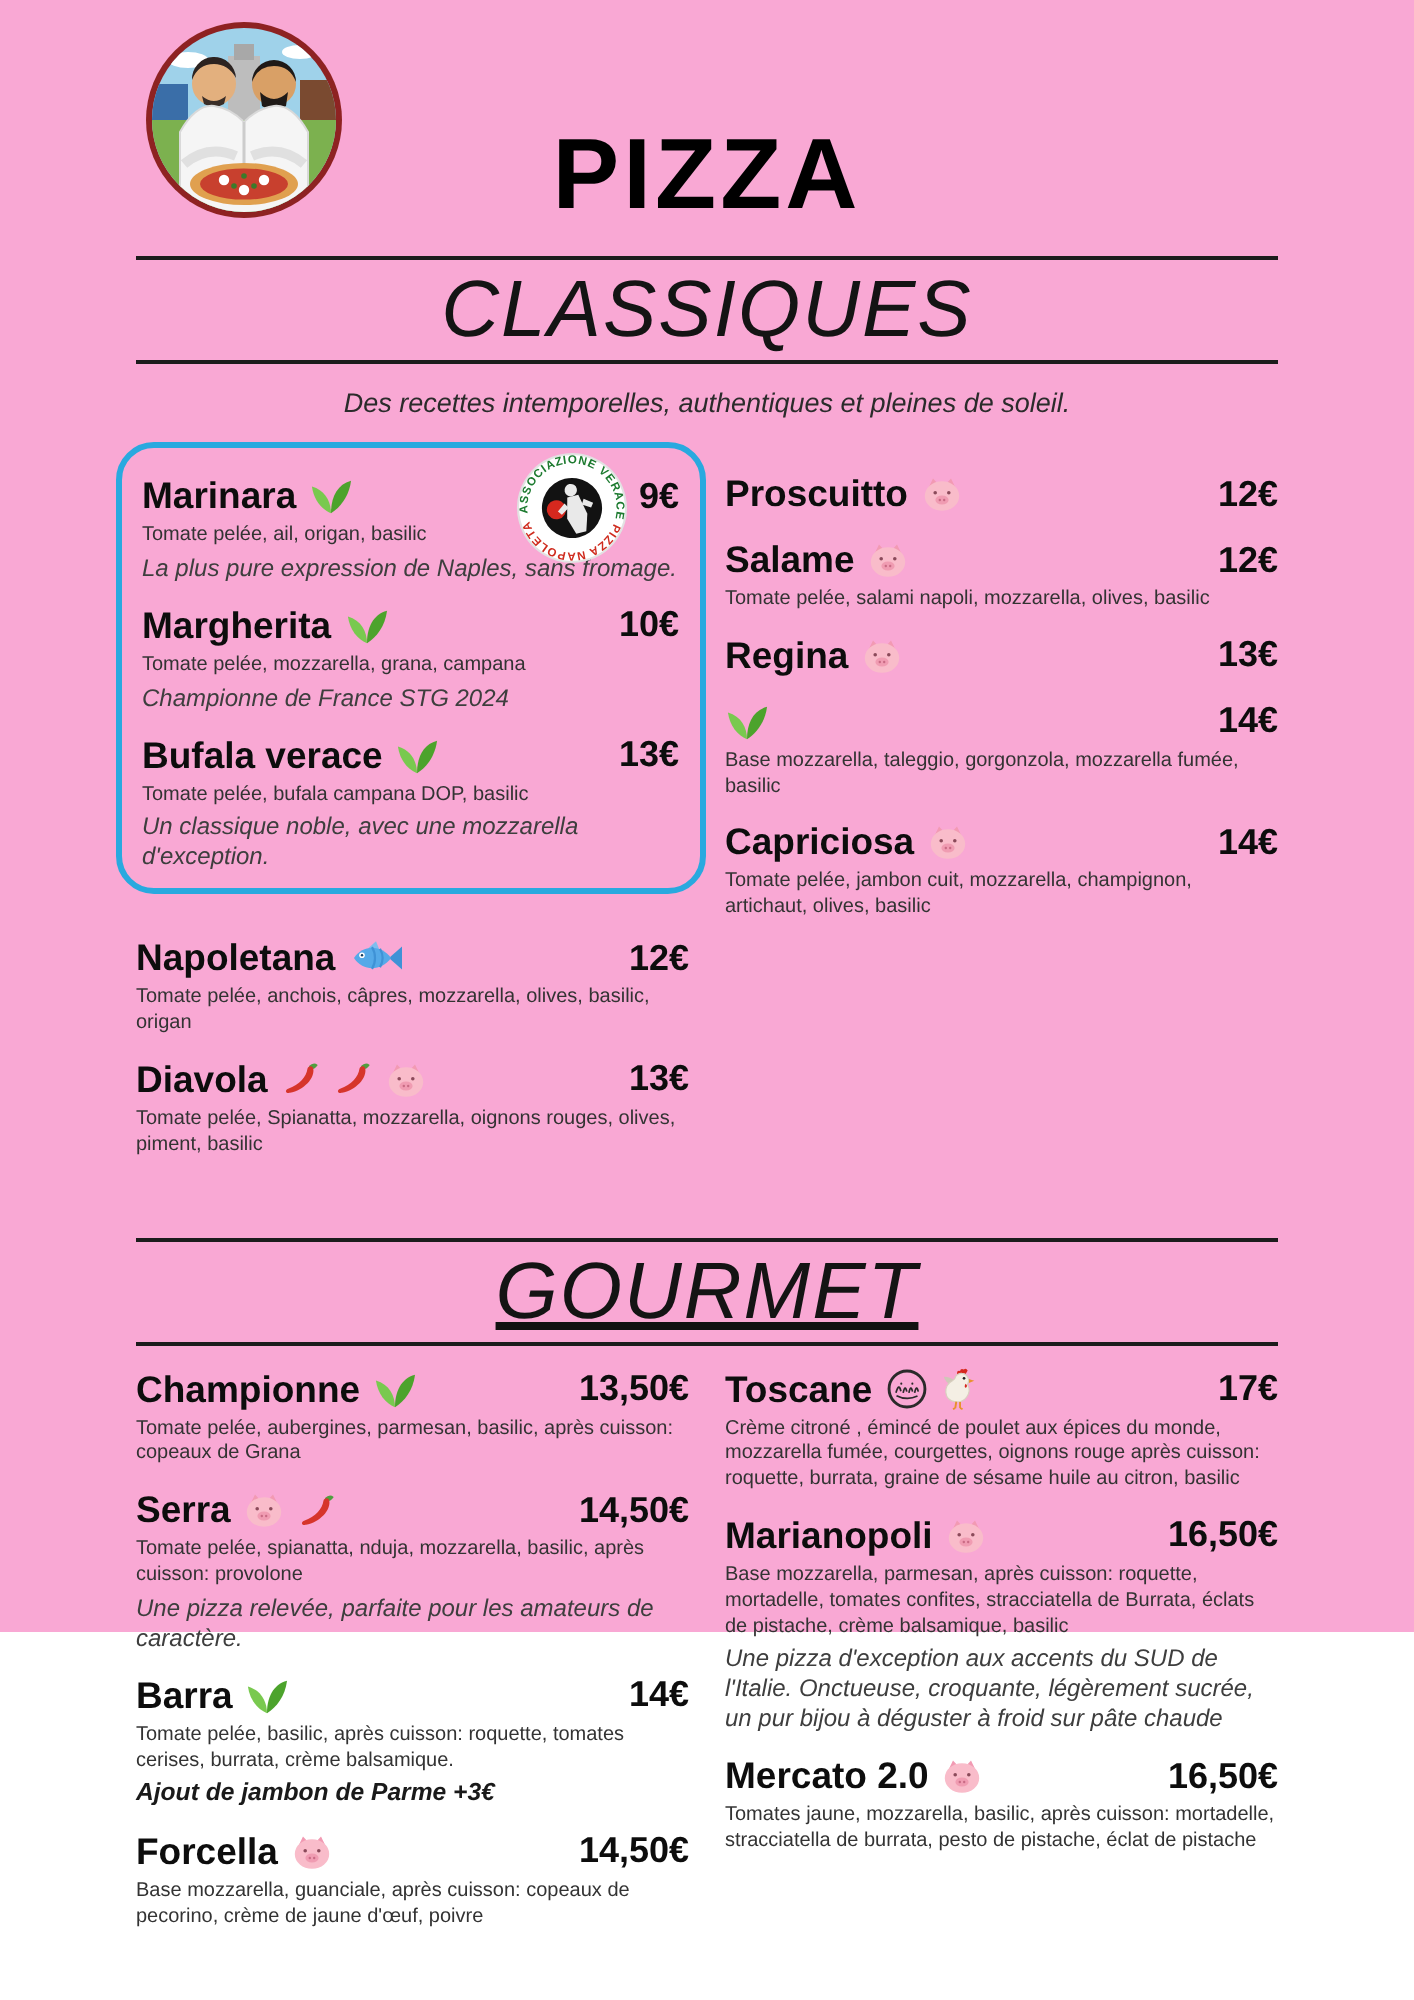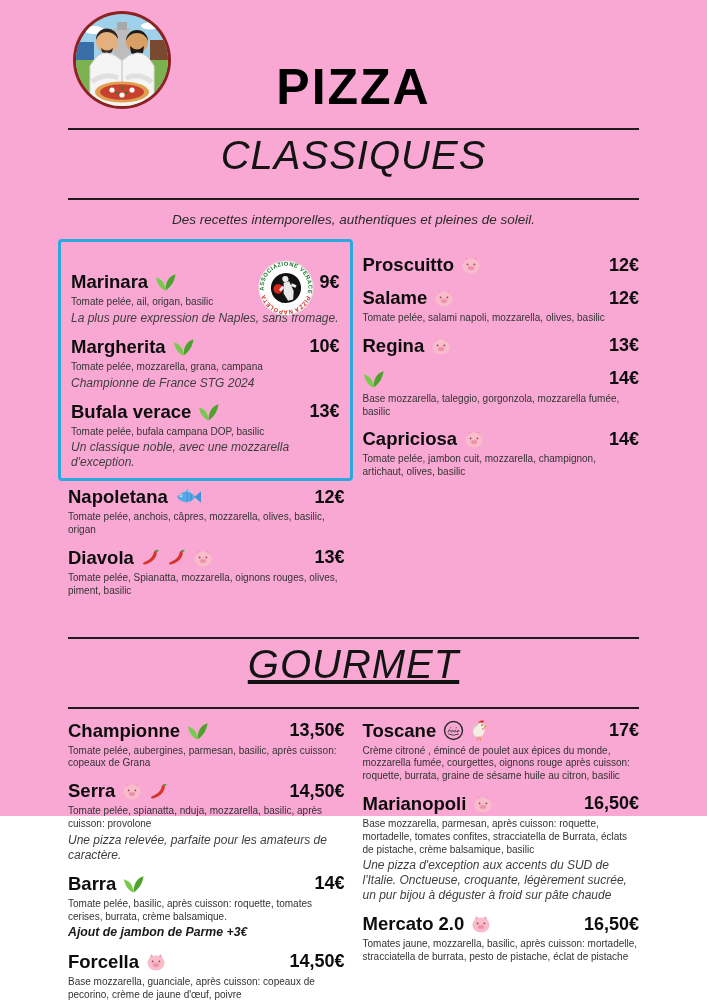--- a/index.html
+++ b/index.html
@@ -5,29 +5,29 @@
   * { margin:0; padding:0; box-sizing:border-box; }
   html,body { background:#ffffff; }
   body { width:707px; height:1000px; font-family:"Liberation Sans", sans-serif; color:#111; overflow:hidden; }
   .page { position:relative; width:707px; height:816px; background:#f9a8d4; }
 
   
   .logo { position:absolute; top:8px; left:70px; width:104px; height:108px; }
   .title { text-align:center; font-size:50px; font-weight:bold; letter-spacing:2px; padding-top:58px; color:#000; }
   .rule { border:none; border-top:2.5px solid #1c1c1c; margin:0 68px; }
   .rule.r1 { margin-top:12px; }
-  .section-heading { text-align:center; font-style:italic; font-size:40px; font-weight:500; letter-spacing:1px; color:#141414; padding:3px 0 20px 0; }
+  .section-heading { text-align:center; font-style:italic; font-size:40px; font-weight:500; letter-spacing:1px; color:#141414; padding:3px 0 2px 0; }
   .subtitle { text-align:center; font-style:italic; font-size:13.5px; color:#2b2b2b; margin:12px 0 16px 0; }
 
   
   .columns { display:flex; gap:18px; margin:0 68px; }
   .col { flex:1; min-width:0; }
 
   
-  .highlight-box { border:3.5px solid #29a9df; border-radius:4px; padding:28px 10px 6px 10px; margin:-4px -8px 4px -10px; position:relative; }
+  .highlight-box { border:3.5px solid #29a9df; border-radius:19px; padding:12px 10px 6px 10px; margin:-4px -8px 20px -10px; position:relative; }
 
   
   .item { margin-bottom:9px; position:relative; }
   .head { display:flex; align-items:center; gap:7px; position:relative; min-height:24px; }
   .name { font-size:18.5px; font-weight:bold; color:#0d0d0d; white-space:nowrap; }
   .price { margin-left:auto; font-size:18px; font-weight:bold; color:#0d0d0d; white-space:nowrap; }
   .desc { font-size:10px; color:#333; line-height:1.28; margin-top:2px; }
   .desc.justify { text-align:justify; }
   .note { font-size:12px; font-style:italic; color:#3e3e3e; margin-top:2px; line-height:1.25; }
   .note.bold { font-weight:bold; color:#1a1a1a; font-size:12.3px; }

